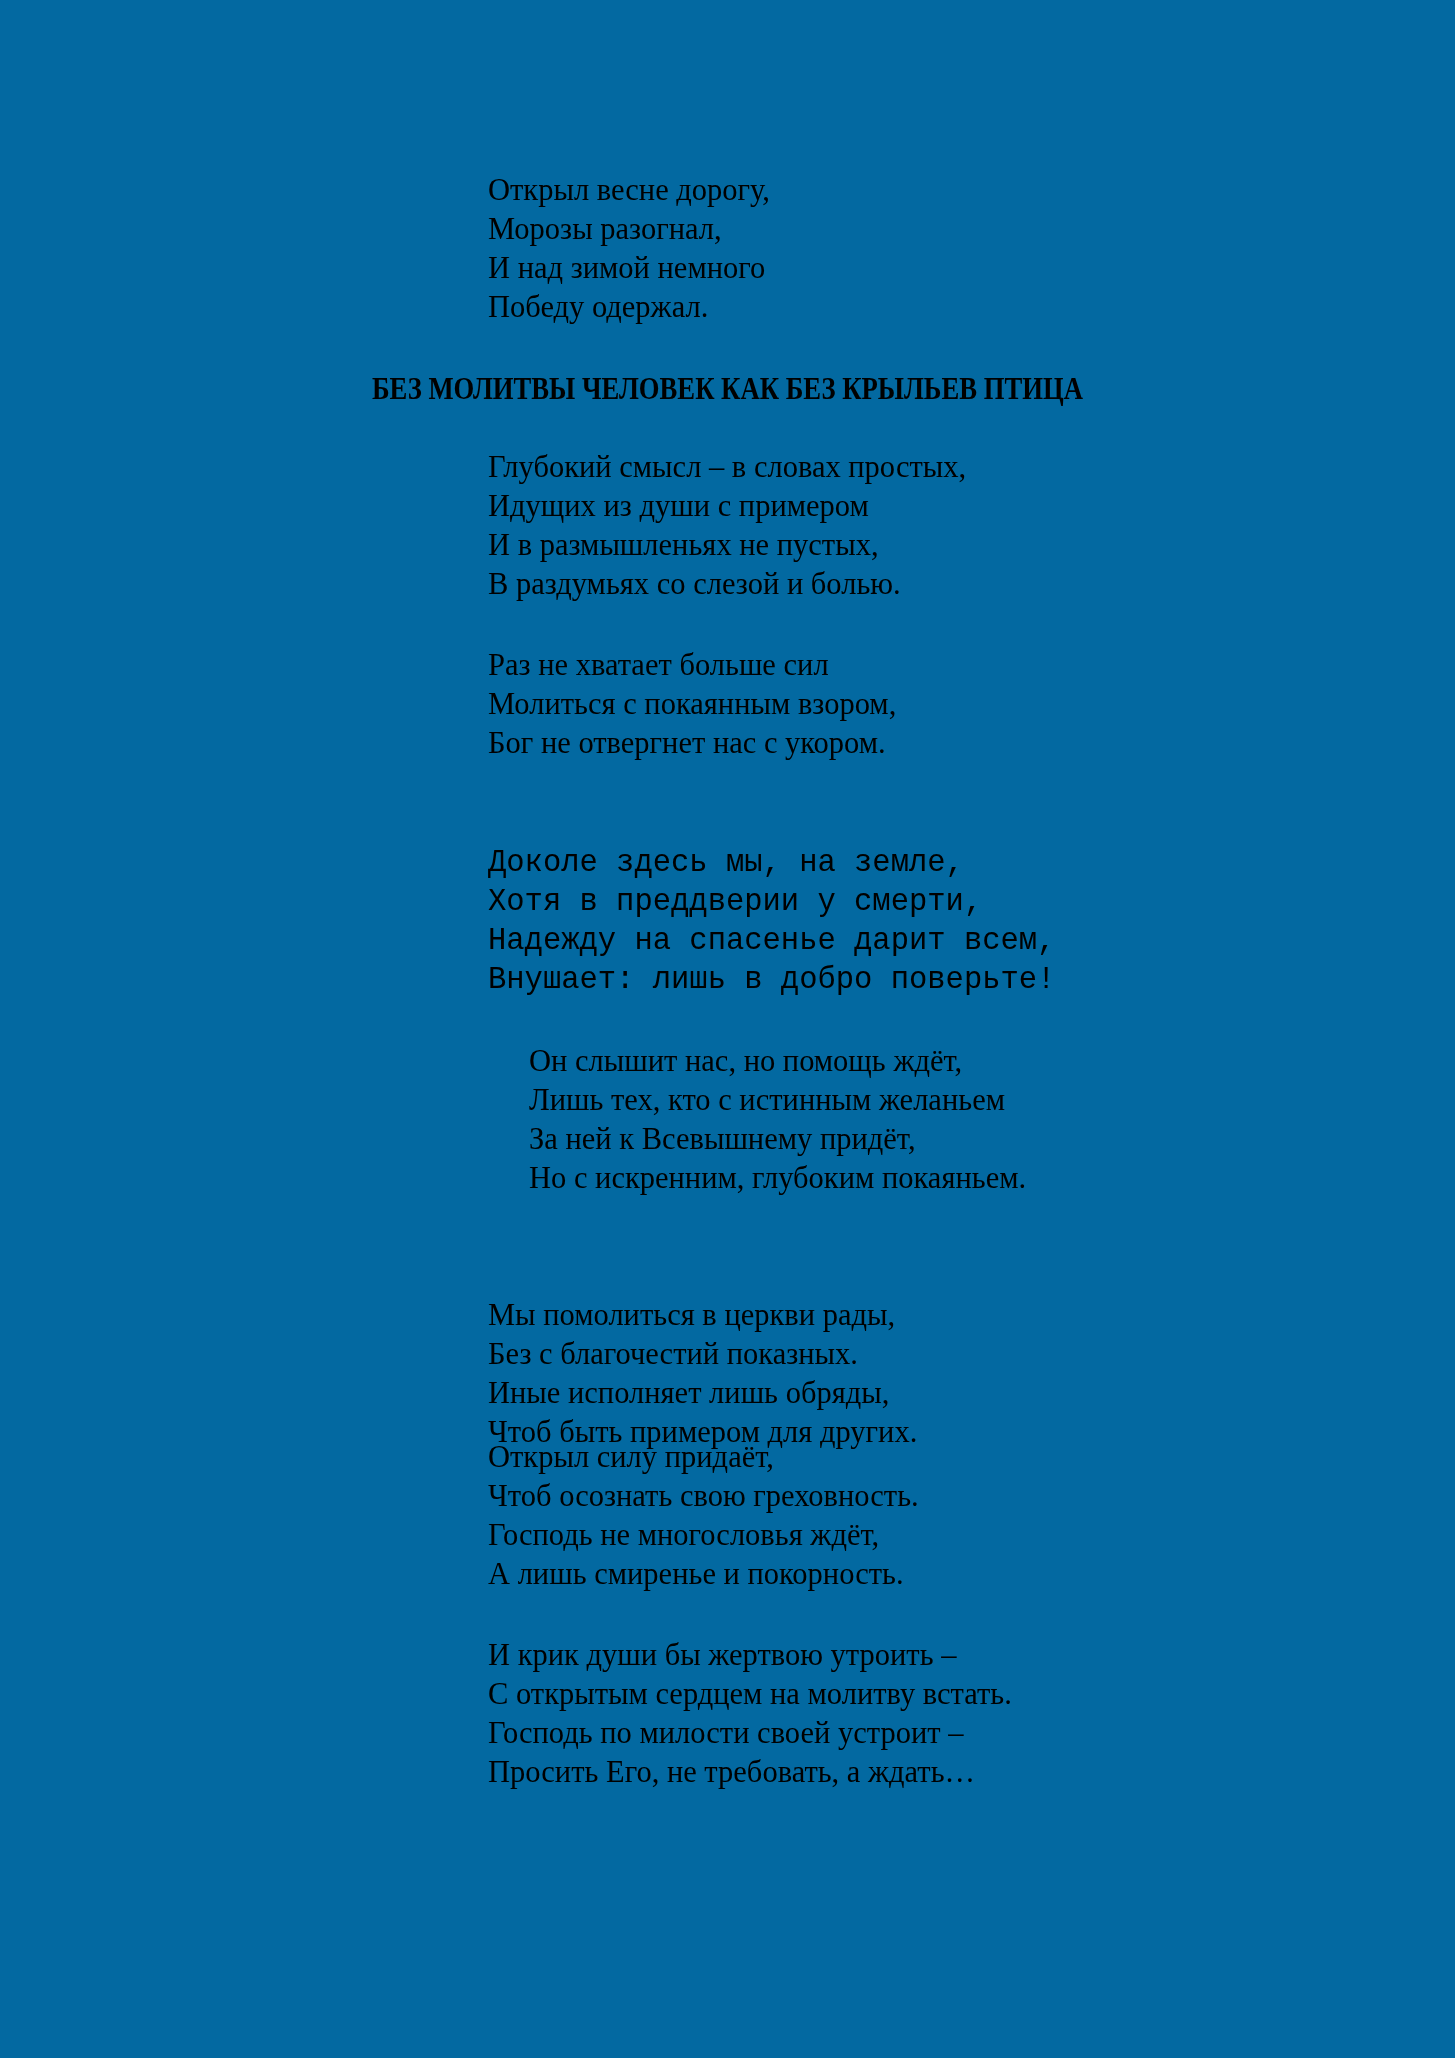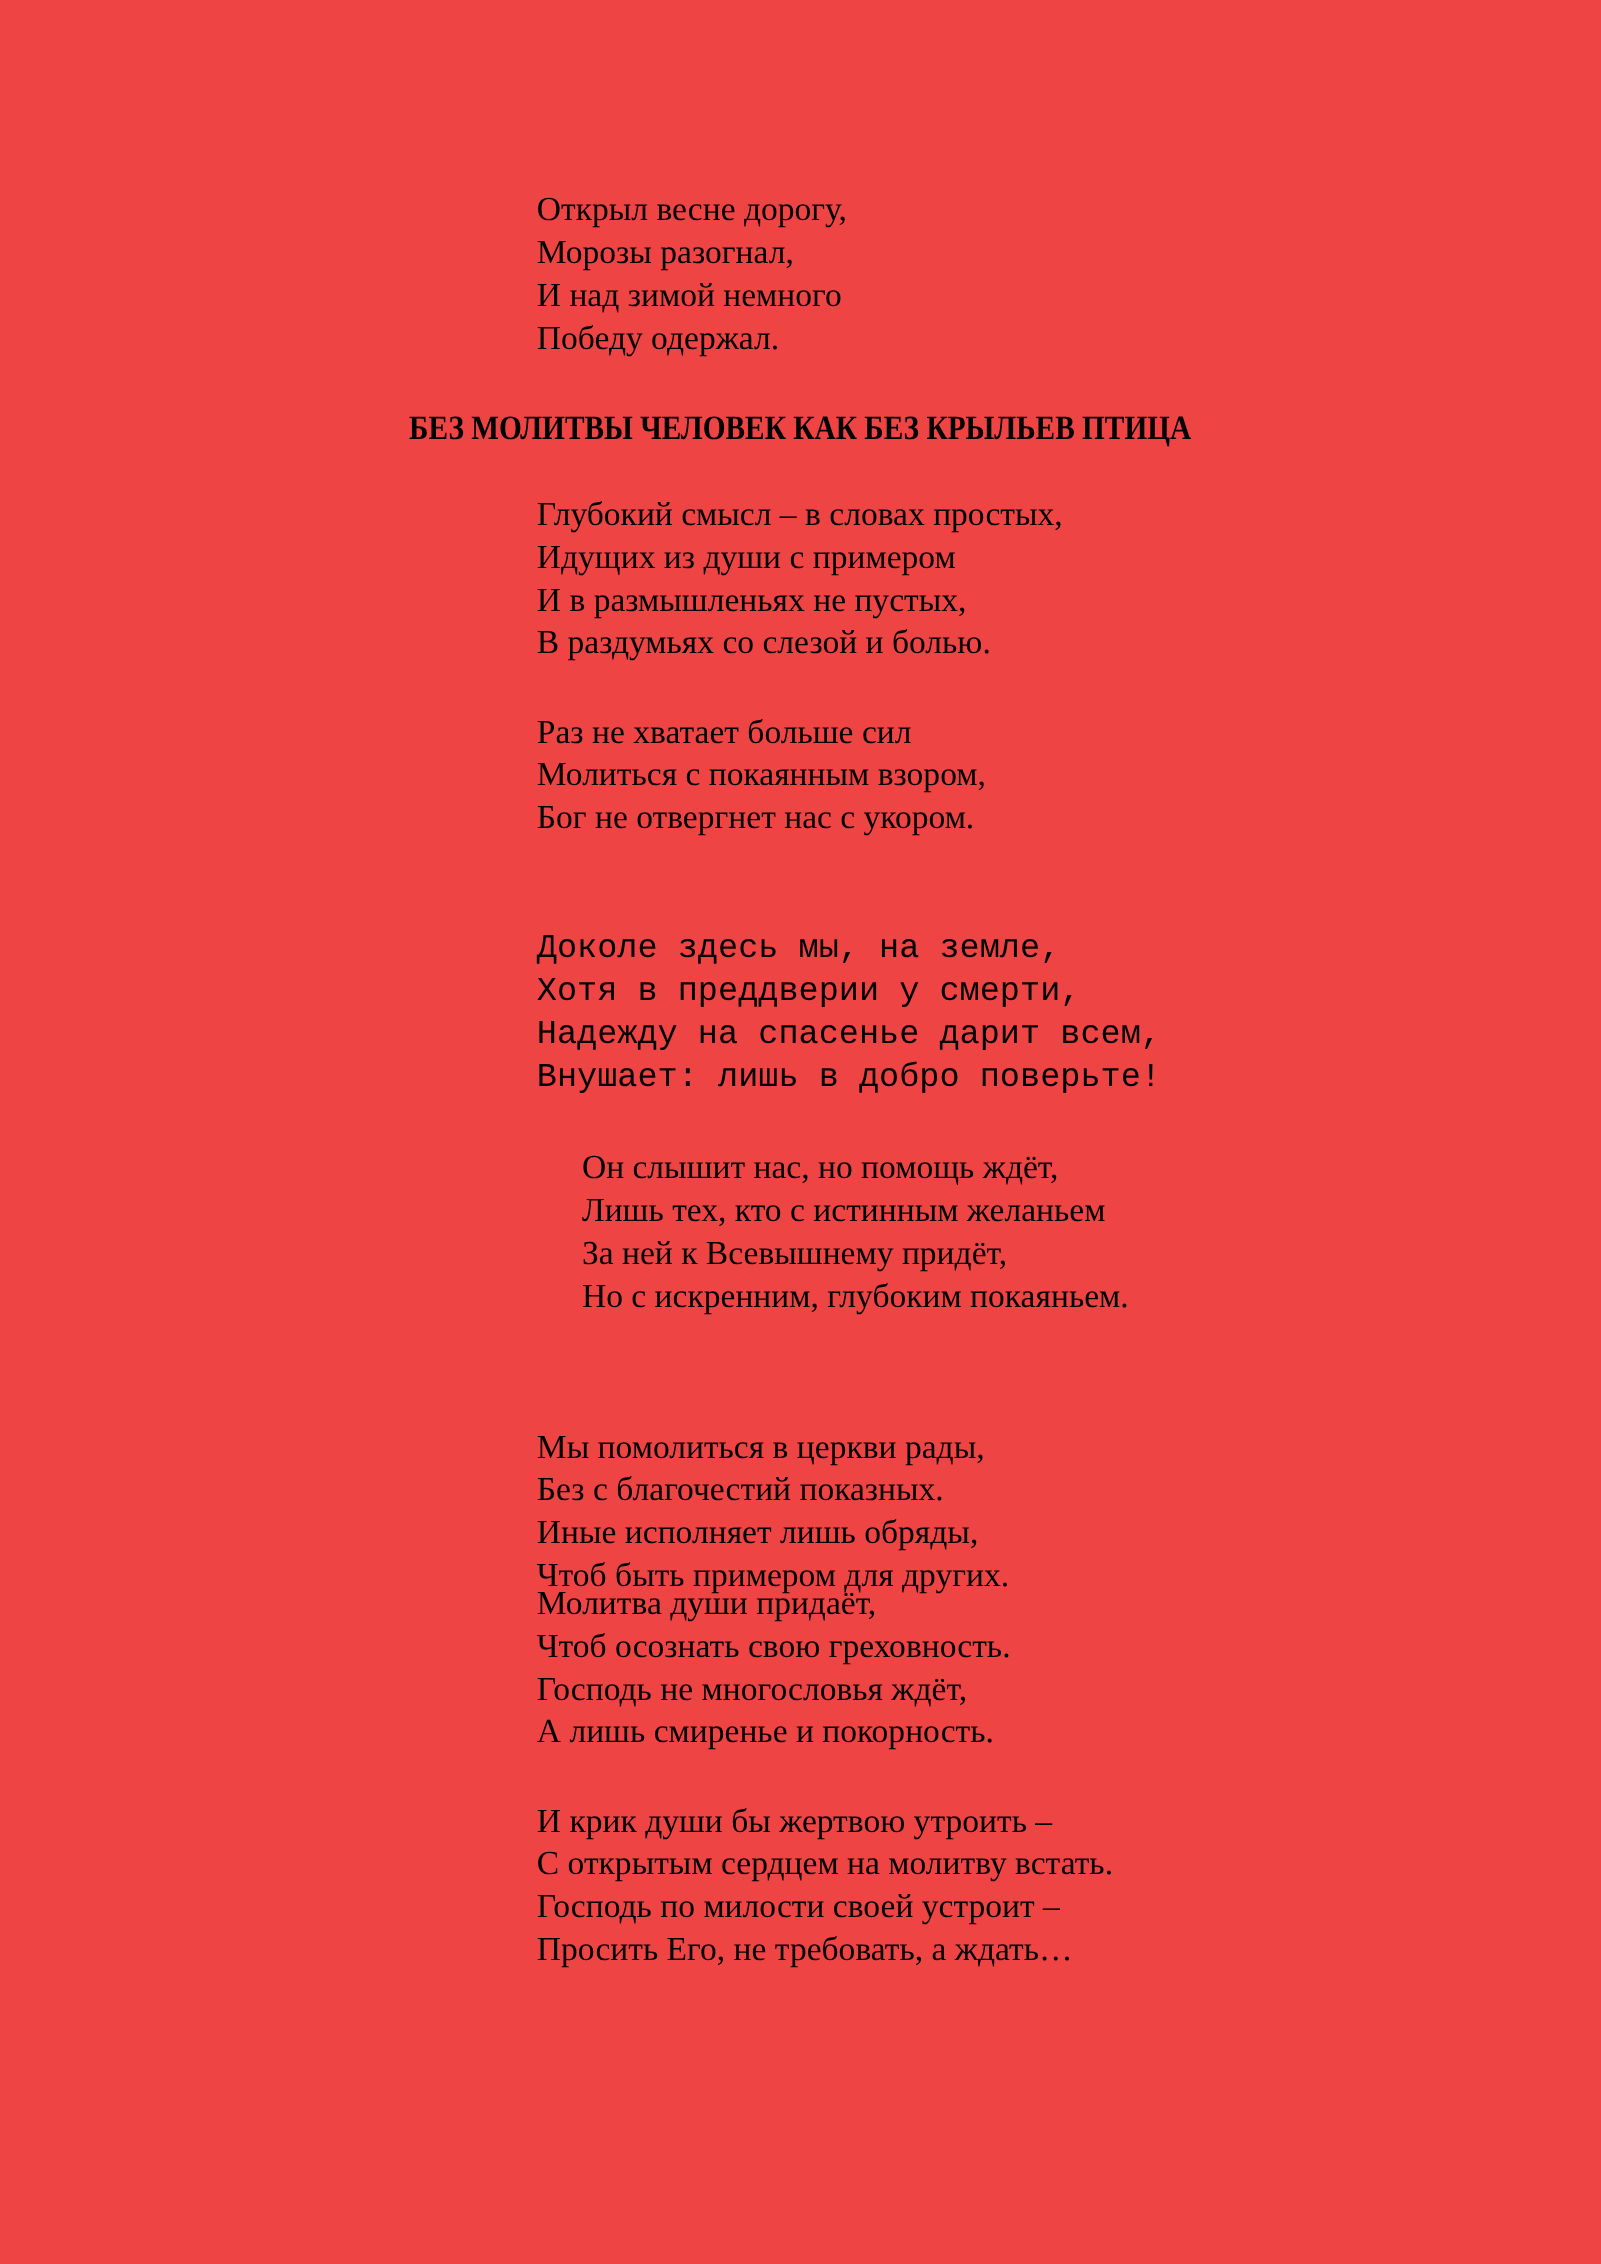--- a/index.html
+++ b/index.html
@@ -1,18 +1,18 @@
 <!DOCTYPE html>
 <html><head>
   <meta charset="utf-8">
   <style>
     html, body { margin: 0; padding: 0; background: #ffffff; }
     body { width: 1455px; height: 2058px; position: relative; overflow: hidden;
       font-family: "Liberation Serif", "DejaVu Serif", serif; color: #000000; }
-    .page { position: absolute; left: 0; top: 0; width: 1455px; height: 2058px; background: #ef4444; }
+    .page { position: absolute; left: 0; top: 0; width: 1455px; height: 2058px; background: #0369a1; }
     .stanza { position: absolute; left: 488px; margin: 0; padding: 0; }
     .line { display: block; font-size: 30.5px; line-height: 39px; white-space: nowrap; }
     .title { position: absolute; left: 0; width: 1455px; text-align: center; top: 369px;
       font-size: 31px; font-weight: bold; line-height: 39px; white-space: nowrap;
       transform: scaleX(0.86); transform-origin: 727px 0; }
   </style>
 </head>
 <body>
 
 <div class="page">
@@ -54,21 +54,21 @@
   </div>
 
   <div class="stanza" style="top:1296px;">
     <span class="line">Мы помолиться в церкви рады,</span>
     <span class="line">Без с благочестий показных.</span>
     <span class="line">Иные исполняет лишь обряды,</span>
     <span class="line">Чтоб быть примером для других.</span>
   </div>
 
   <div class="stanza" style="top:1438px;">
-    <span class="line">Молитва души придаёт,</span>
+    <span class="line">Открыл силу придаёт,</span>
     <span class="line">Чтоб осознать свою греховность.</span>
     <span class="line">Господь не многословья ждёт,</span>
     <span class="line">А лишь смиренье и покорность.</span>
   </div>
 
   <div class="stanza" style="top:1636px;">
     <span class="line">И крик души бы жертвою утроить –</span>
     <span class="line">С открытым сердцем на молитву встать.</span>
     <span class="line">Господь по милости своей устроит –</span>
     <span class="line">Просить Его, не требовать, а ждать…</span>

